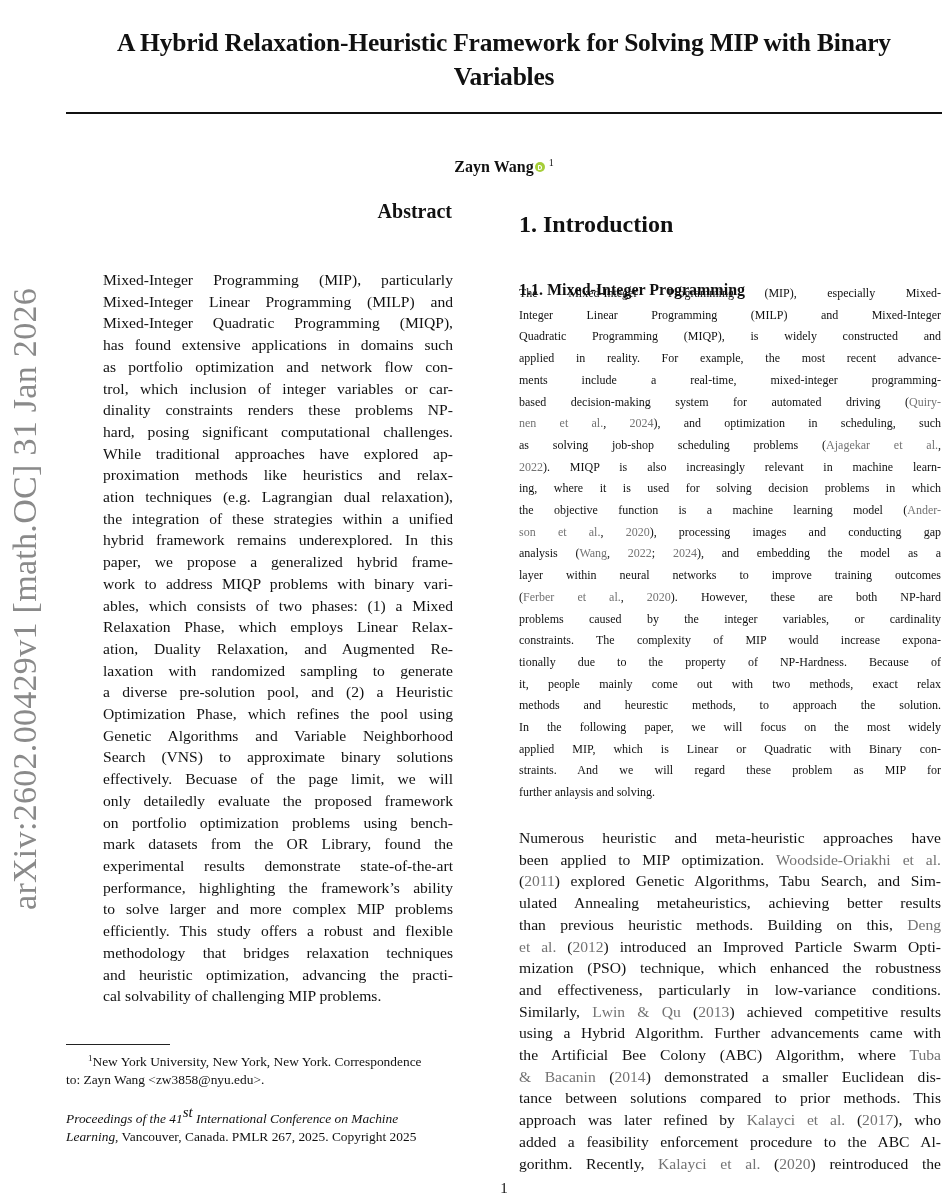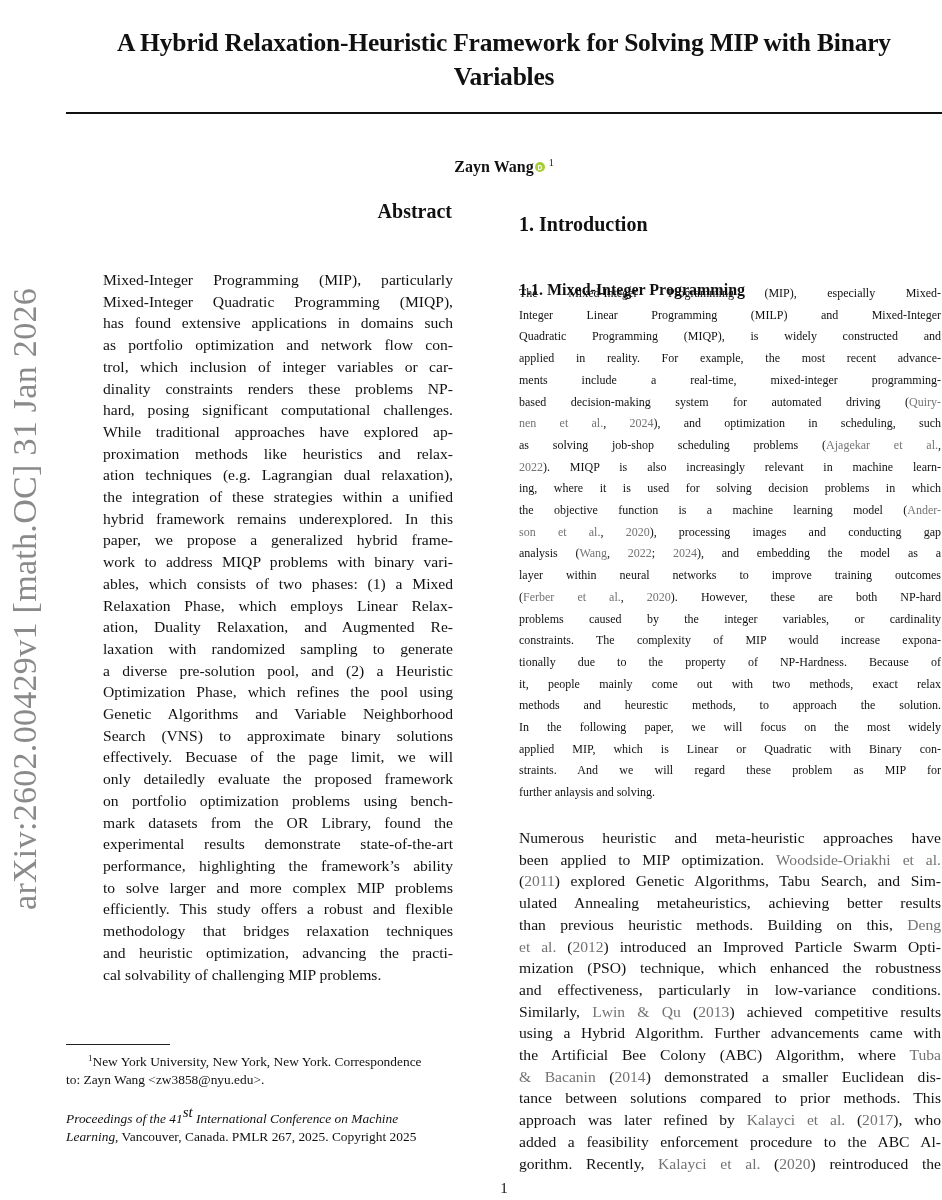--- a/index.html
+++ b/index.html
@@ -24,21 +24,21 @@
               font-size: 15.6px; line-height: 21.7px; text-align: justify; hyphens: manual; }
   .foot-rule { position: absolute; left: 66px; width: 104px; height: 1px; background: #222; top: 1044px; }
   .footnote { position: absolute; left: 66px; width: 420px; top: 1049px;
               font-size: 13.4px; line-height: 18px; text-align: justify; }
   .footnote .fsup { font-size: 9px; vertical-align: 5px; }
   .fn1 { text-indent: 22px; }
   .proc { position: absolute; left: 66px; width: 420px; top: 1103px;
           font-size: 13.4px; line-height: 18px; text-align: justify; }
   .proc i { font-style: italic; }
   .proc .psup { font-size: 15px; vertical-align: 6px; font-style: italic; margin-top: 13px; }
-  .sec-head { position: absolute; left: 519px; top: 211px; font-weight: bold; font-size: 20px; line-height: 26px; }
+  .sec-head { position: absolute; left: 519px; top: 211px; font-weight: bold; font-size: 24px; line-height: 26px; }
   .subsec-head { position: absolute; left: 519px; top: 249px; font-weight: bold; font-size: 16px; line-height: 22px; margin-top: 30px; }
   .intro-p1 { position: absolute; left: 519px; width: 422px; top: 283px;
               font-size: 12px; line-height: 21.7px; text-align: justify; }
   .intro-p2 { position: absolute; left: 519px; width: 422px; top: 807px;
               font-size: 15.6px; line-height: 21.7px; text-align: justify; margin-top: 20px; }
   .cite { color: #737373; }
   .pagenum { position: absolute; left: 0; width: 1008px; top: 1180px; text-align: center; font-size: 15px; }
   .line { display: block; text-align: justify; text-align-last: justify; white-space: nowrap; }
   .line.last { text-align-last: left; }
 </style>
@@ -54,20 +54,21 @@
 
 <div class="rule"></div>
 
 <div class="author">
   <span>Zayn Wang</span><span class="orcid"></span><span class="sup">1</span>
 </div>
 
 <div class="abs-head">Abstract</div>
 <div class="abs-body" id="abs-body">
     <span class="line">Mixed-Integer Programming (MIP), particularly</span>
+    <span class="line">Mixed-Integer Linear Programming (MILP) and</span>
     <span class="line">Mixed-Integer Quadratic Programming (MIQP),</span>
     <span class="line">has found extensive applications in domains such</span>
     <span class="line">as portfolio optimization and network flow con-</span>
     <span class="line">trol, which inclusion of integer variables or car-</span>
     <span class="line">dinality constraints renders these problems NP-</span>
     <span class="line">hard, posing significant computational challenges.</span>
     <span class="line">While traditional approaches have explored ap-</span>
     <span class="line">proximation methods like heuristics and relax-</span>
     <span class="line">ation techniques (e.g. Lagrangian dual relaxation),</span>
     <span class="line">the integration of these strategies within a unified</span>

